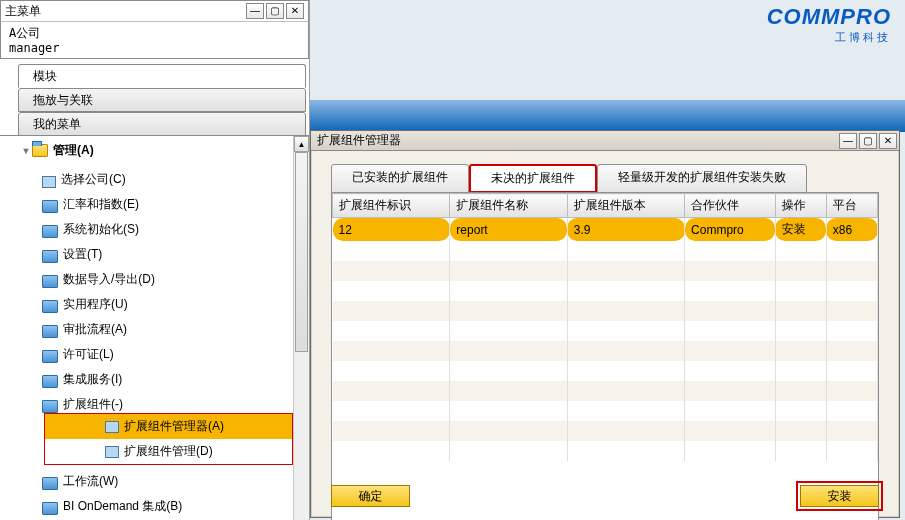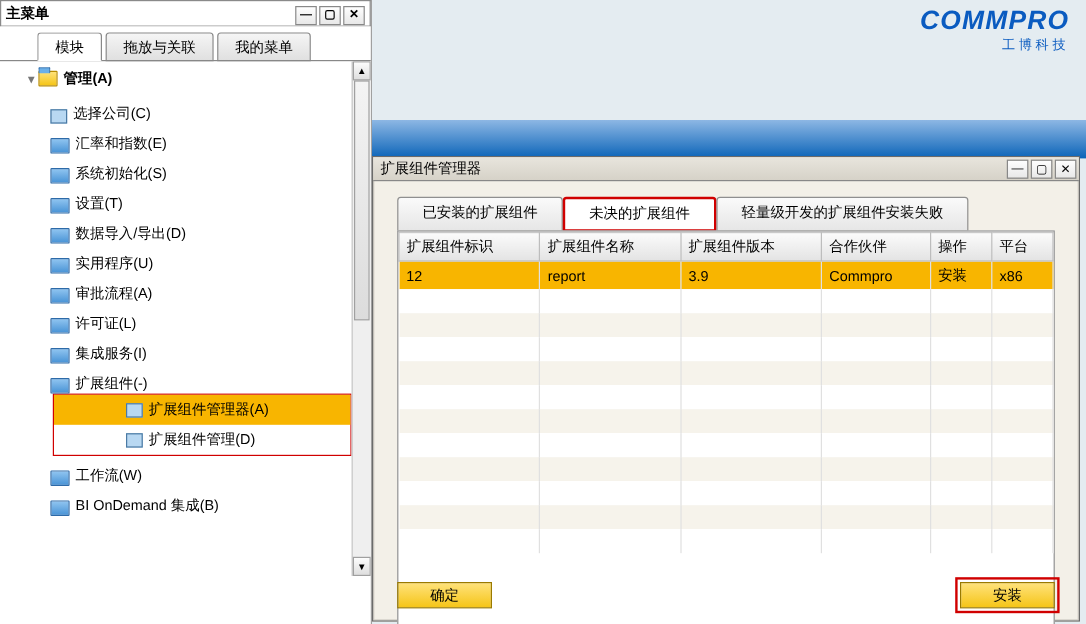--- a/index.html
+++ b/index.html
@@ -1,26 +1,26 @@
 <!DOCTYPE html>
 <html><head>
 <meta charset="utf-8">
 <style>
 * { margin: 0; padding: 0; box-sizing: border-box; }
 body { font-family: "Microsoft YaHei", SimSun, Arial, sans-serif; font-size: 12px; background: #fff; width: 905px; height: 520px; overflow: hidden; position: relative; }
 
 
 .left-panel { position: absolute; left: 0; top: 0; width: 310px; height: 520px; background: #fff; border-right: 1px solid #a0a0a0; }
-.left-title { height: 22px; line-height: 20px; padding: 0 4px; border: 1px solid #8a8a8a; border-bottom: 1px solid #c0c0c0; display: flex; align-items: flex-end; justify-content: space-between; font-weight: bold; }
+.left-title { height: 22px; line-height: 20px; padding: 0 4px; border: 1px solid #8a8a8a; border-bottom: 1px solid #c0c0c0; display: flex; align-items: center; justify-content: space-between; }
 .left-title-btns { display: flex; gap: 2px; }
 .win-btn { width: 18px; height: 16px; border: 1px solid #888; background: linear-gradient(#fefefe,#e8e8e8); font-size: 10px; display: flex; align-items: center; justify-content: center; cursor: pointer; }
 .left-info { padding: 4px 8px 2px; border: 1px solid #8a8a8a; border-top: none; }
 .left-info div { line-height: 15px; font-family: SimSun, monospace; }
 
-.tabs { display: flex; margin-top: 4px; padding-left: 31px; }
+.tabs { display: flex; margin-top: 4px; padding-left: 18px; flex-direction: column; }
 .tab { padding: 3px 14px 2px; border: 1px solid #888; border-bottom: 1px solid #888; background: linear-gradient(#f5f5f5,#e0e0e0); margin-right: 3px; border-radius: 3px 3px 0 0; cursor: pointer; position: relative; top: 1px; }
 .tab.active { background: #fff; border-bottom: 1px solid #fff; z-index: 2; }
 
 .tree-area { border-top: 1px solid #888; height: 430px; overflow: hidden; position: relative; }
 .scrollbar-v { position: absolute; right: 0; top: 0; width: 16px; height: 100%; background: #efefef; border-left: 1px solid #c8c8c8; }
 .sb-btn { height: 16px; background: linear-gradient(#fdfdfd,#dedede); border: 1px solid #a0a0a0; display:flex; align-items:center; justify-content:center; font-size:8px; }
 .sb-track { height: calc(100% - 32px); position: relative; }
 .sb-thumb { position: absolute; top: 0; left: 1px; right: 1px; height: 200px; background: linear-gradient(#f4f4f4,#dcdcdc); border: 1px solid #a0a0a0; }
 
 .tree { padding: 2px 0 2px 4px; }
@@ -50,37 +50,41 @@
 .dlg-tabs { display:flex; margin: 12px 20px 0; }
 .dlg-tab { padding: 4px 20px; border: 1px solid #8f8f8f; background: linear-gradient(#fafafa,#e6e6e6); border-radius: 3px 3px 0 0; cursor:pointer; position:relative; top:1px; }
 .dlg-tab.active { border: 2px solid #d00000; background: #fff; }
 
 .grid-wrap { margin: 0 20px; border: 1px solid #8f8f8f; height: 336px; background: #fff; position: relative; }
 .grid { width: 100%; border-collapse: collapse; }
 .grid th { background: linear-gradient(#fbfbfb,#e3e3e3); border: 1px solid #bdbdbd; font-weight: normal; text-align: left; padding: 3px 6px; }
 .grid td { border-right: 1px solid #e0e0e0; padding: 3px 6px; height: 20px; }
 .grid tbody tr:nth-child(odd) td { background: #f6f3eb; }
 .grid tbody tr:nth-child(even) td { background: #fff; }
-.grid tbody tr.selected td { background: #f8b500 !important; }
+.grid tbody tr.selected td { background: #f8b500 !important; border-radius: 10px; }
 
 .dlg-buttons { position: absolute; left: 20px; right: 20px; bottom: 10px; display:flex; justify-content: space-between; }
 .btn { width: 79px; height: 22px; background: linear-gradient(#ffe27a,#f5c518); border: 1px solid #9a7a00; cursor:pointer; display:flex; align-items:center; justify-content:center; }
 .btn.emph { outline: 2px solid #d00000; outline-offset: 2px; }
 </style>
 </head>
 <body>
 
 <div class="left-panel">
   <div class="left-title">
     <span>主菜单</span>
     <div class="left-title-btns">
       <div class="win-btn">—</div>
       <div class="win-btn">▢</div>
       <div class="win-btn">✕</div>
     </div>
+  </div>
+  <div class="left-info">
+    <div>A公司</div>
+    <div>manager</div>
   </div>
   <div class="tabs">
     <div class="tab active">模块</div>
     <div class="tab">拖放与关联</div>
     <div class="tab">我的菜单</div>
   </div>
   <div class="tree-area">
     <div class="tree">
       <div class="tree-row lvl1 bold">
           <span class="exp">▾</span>

